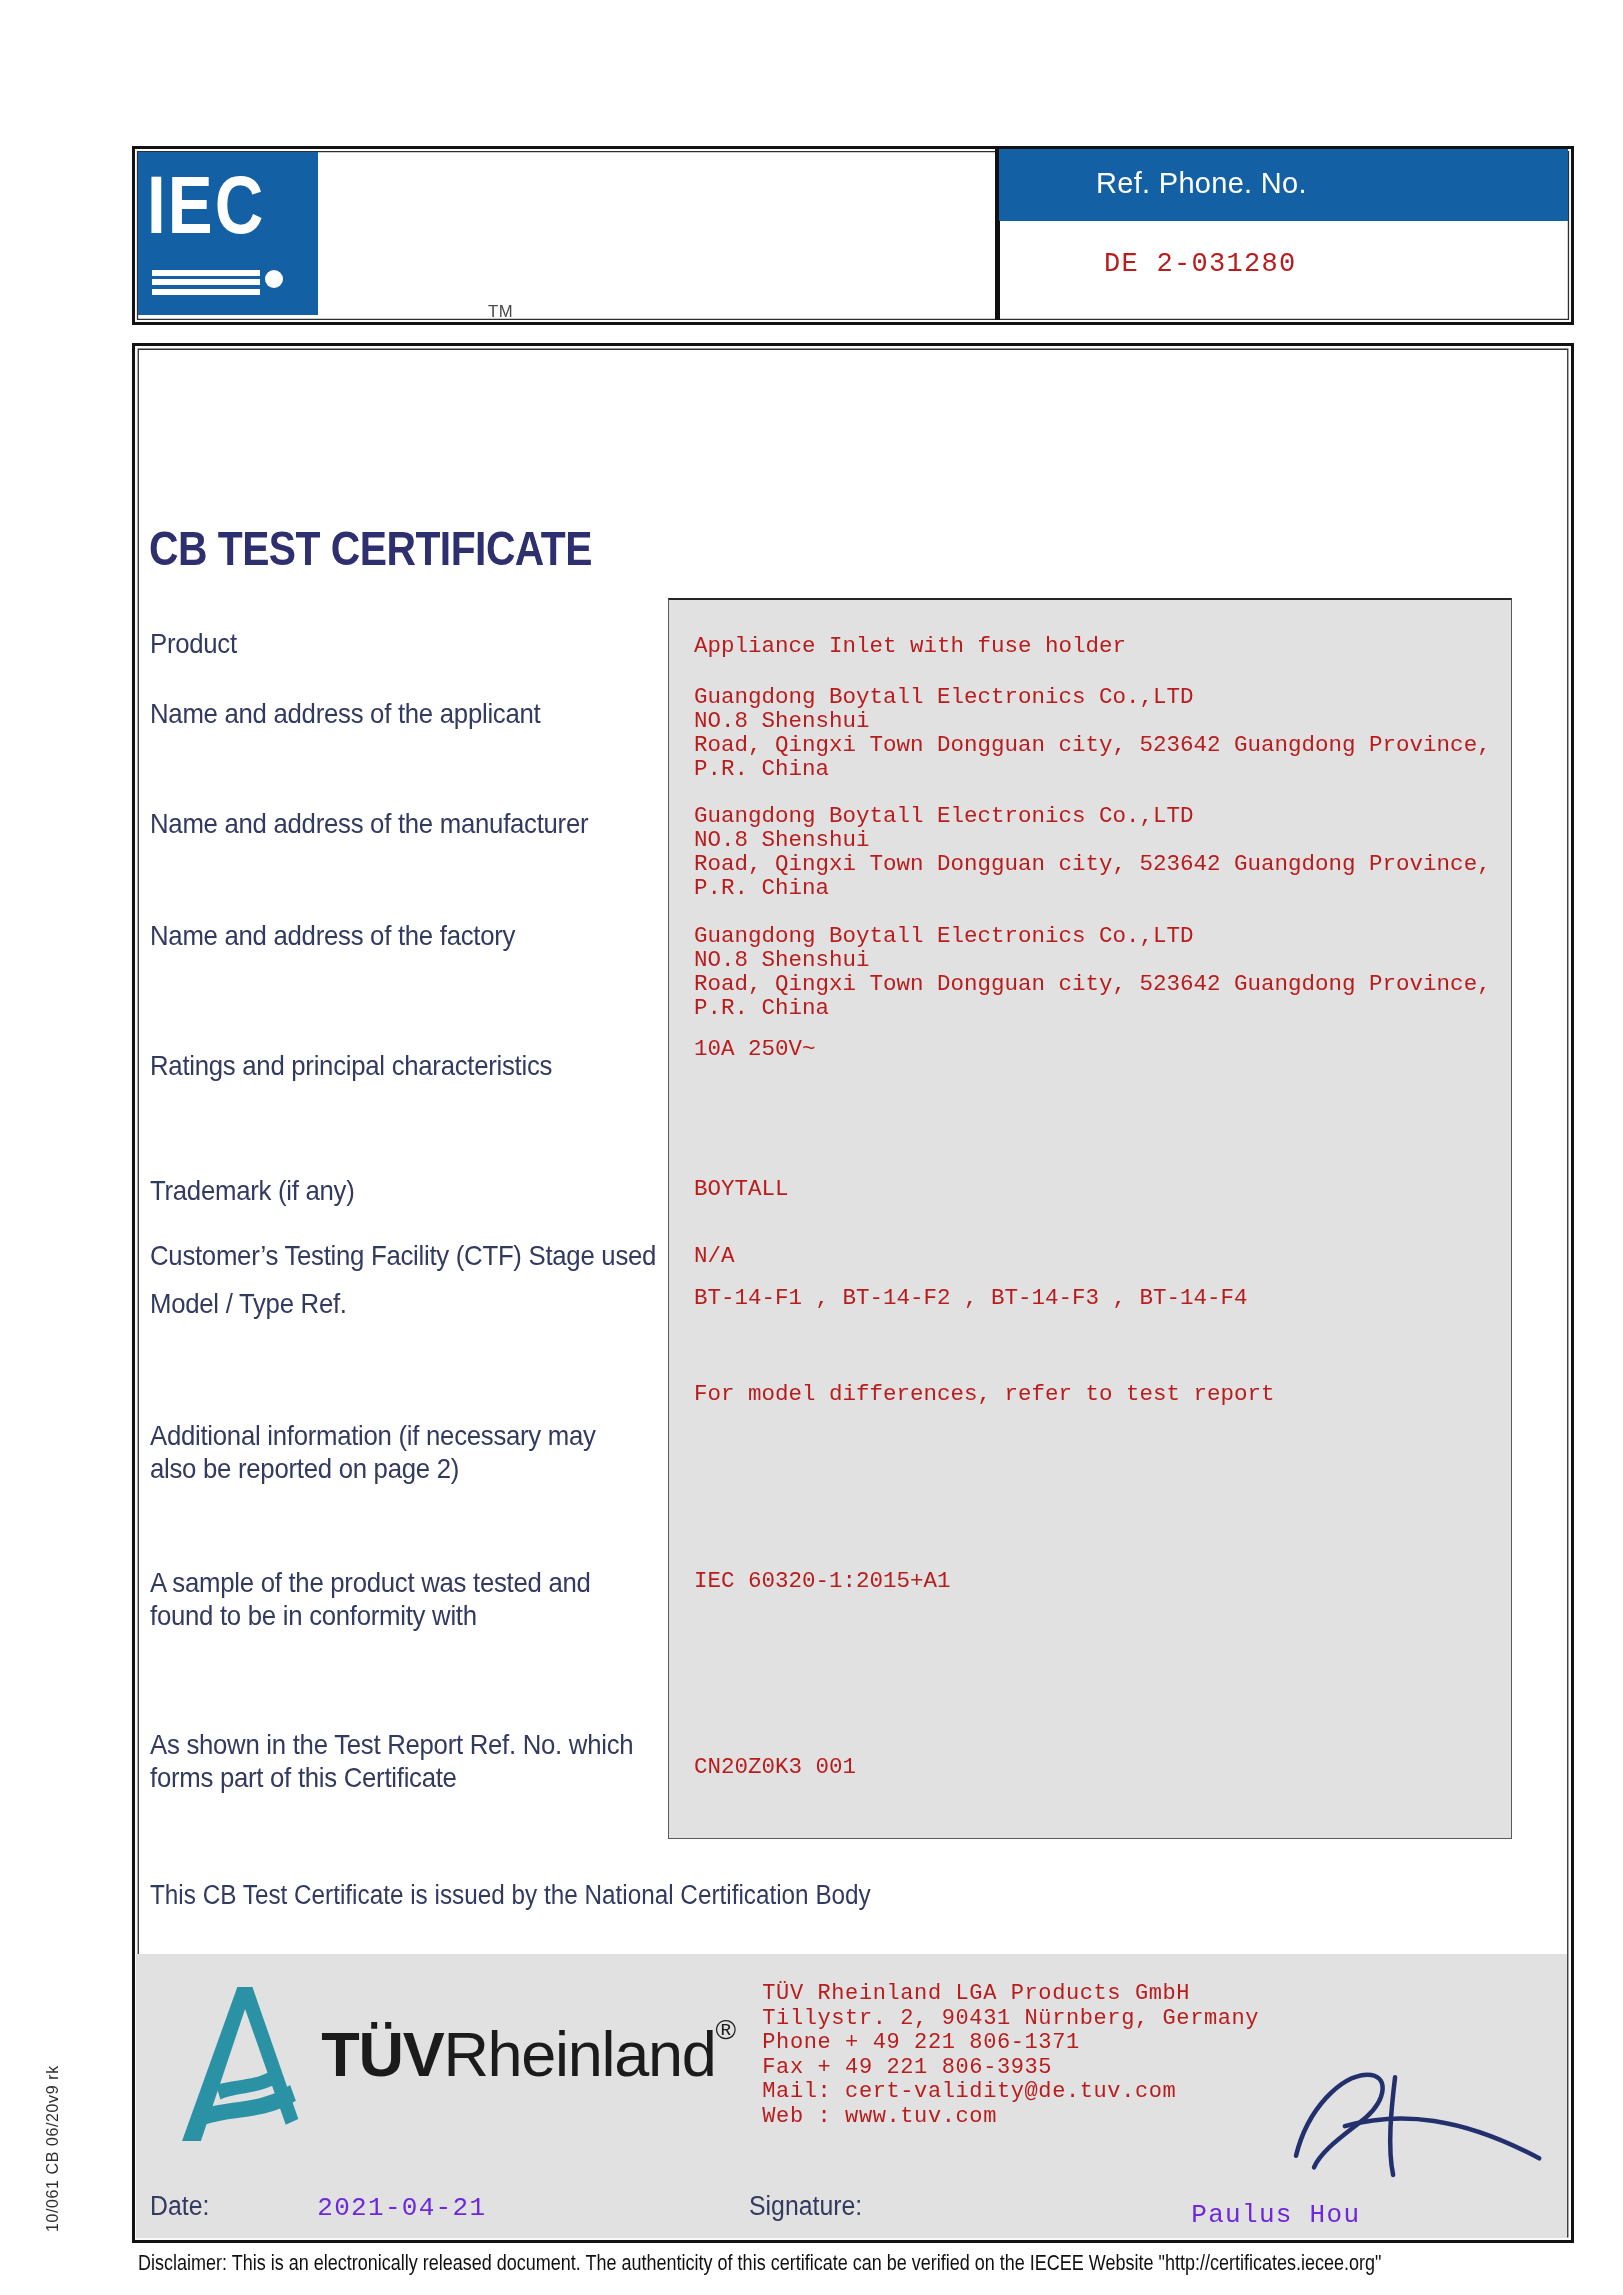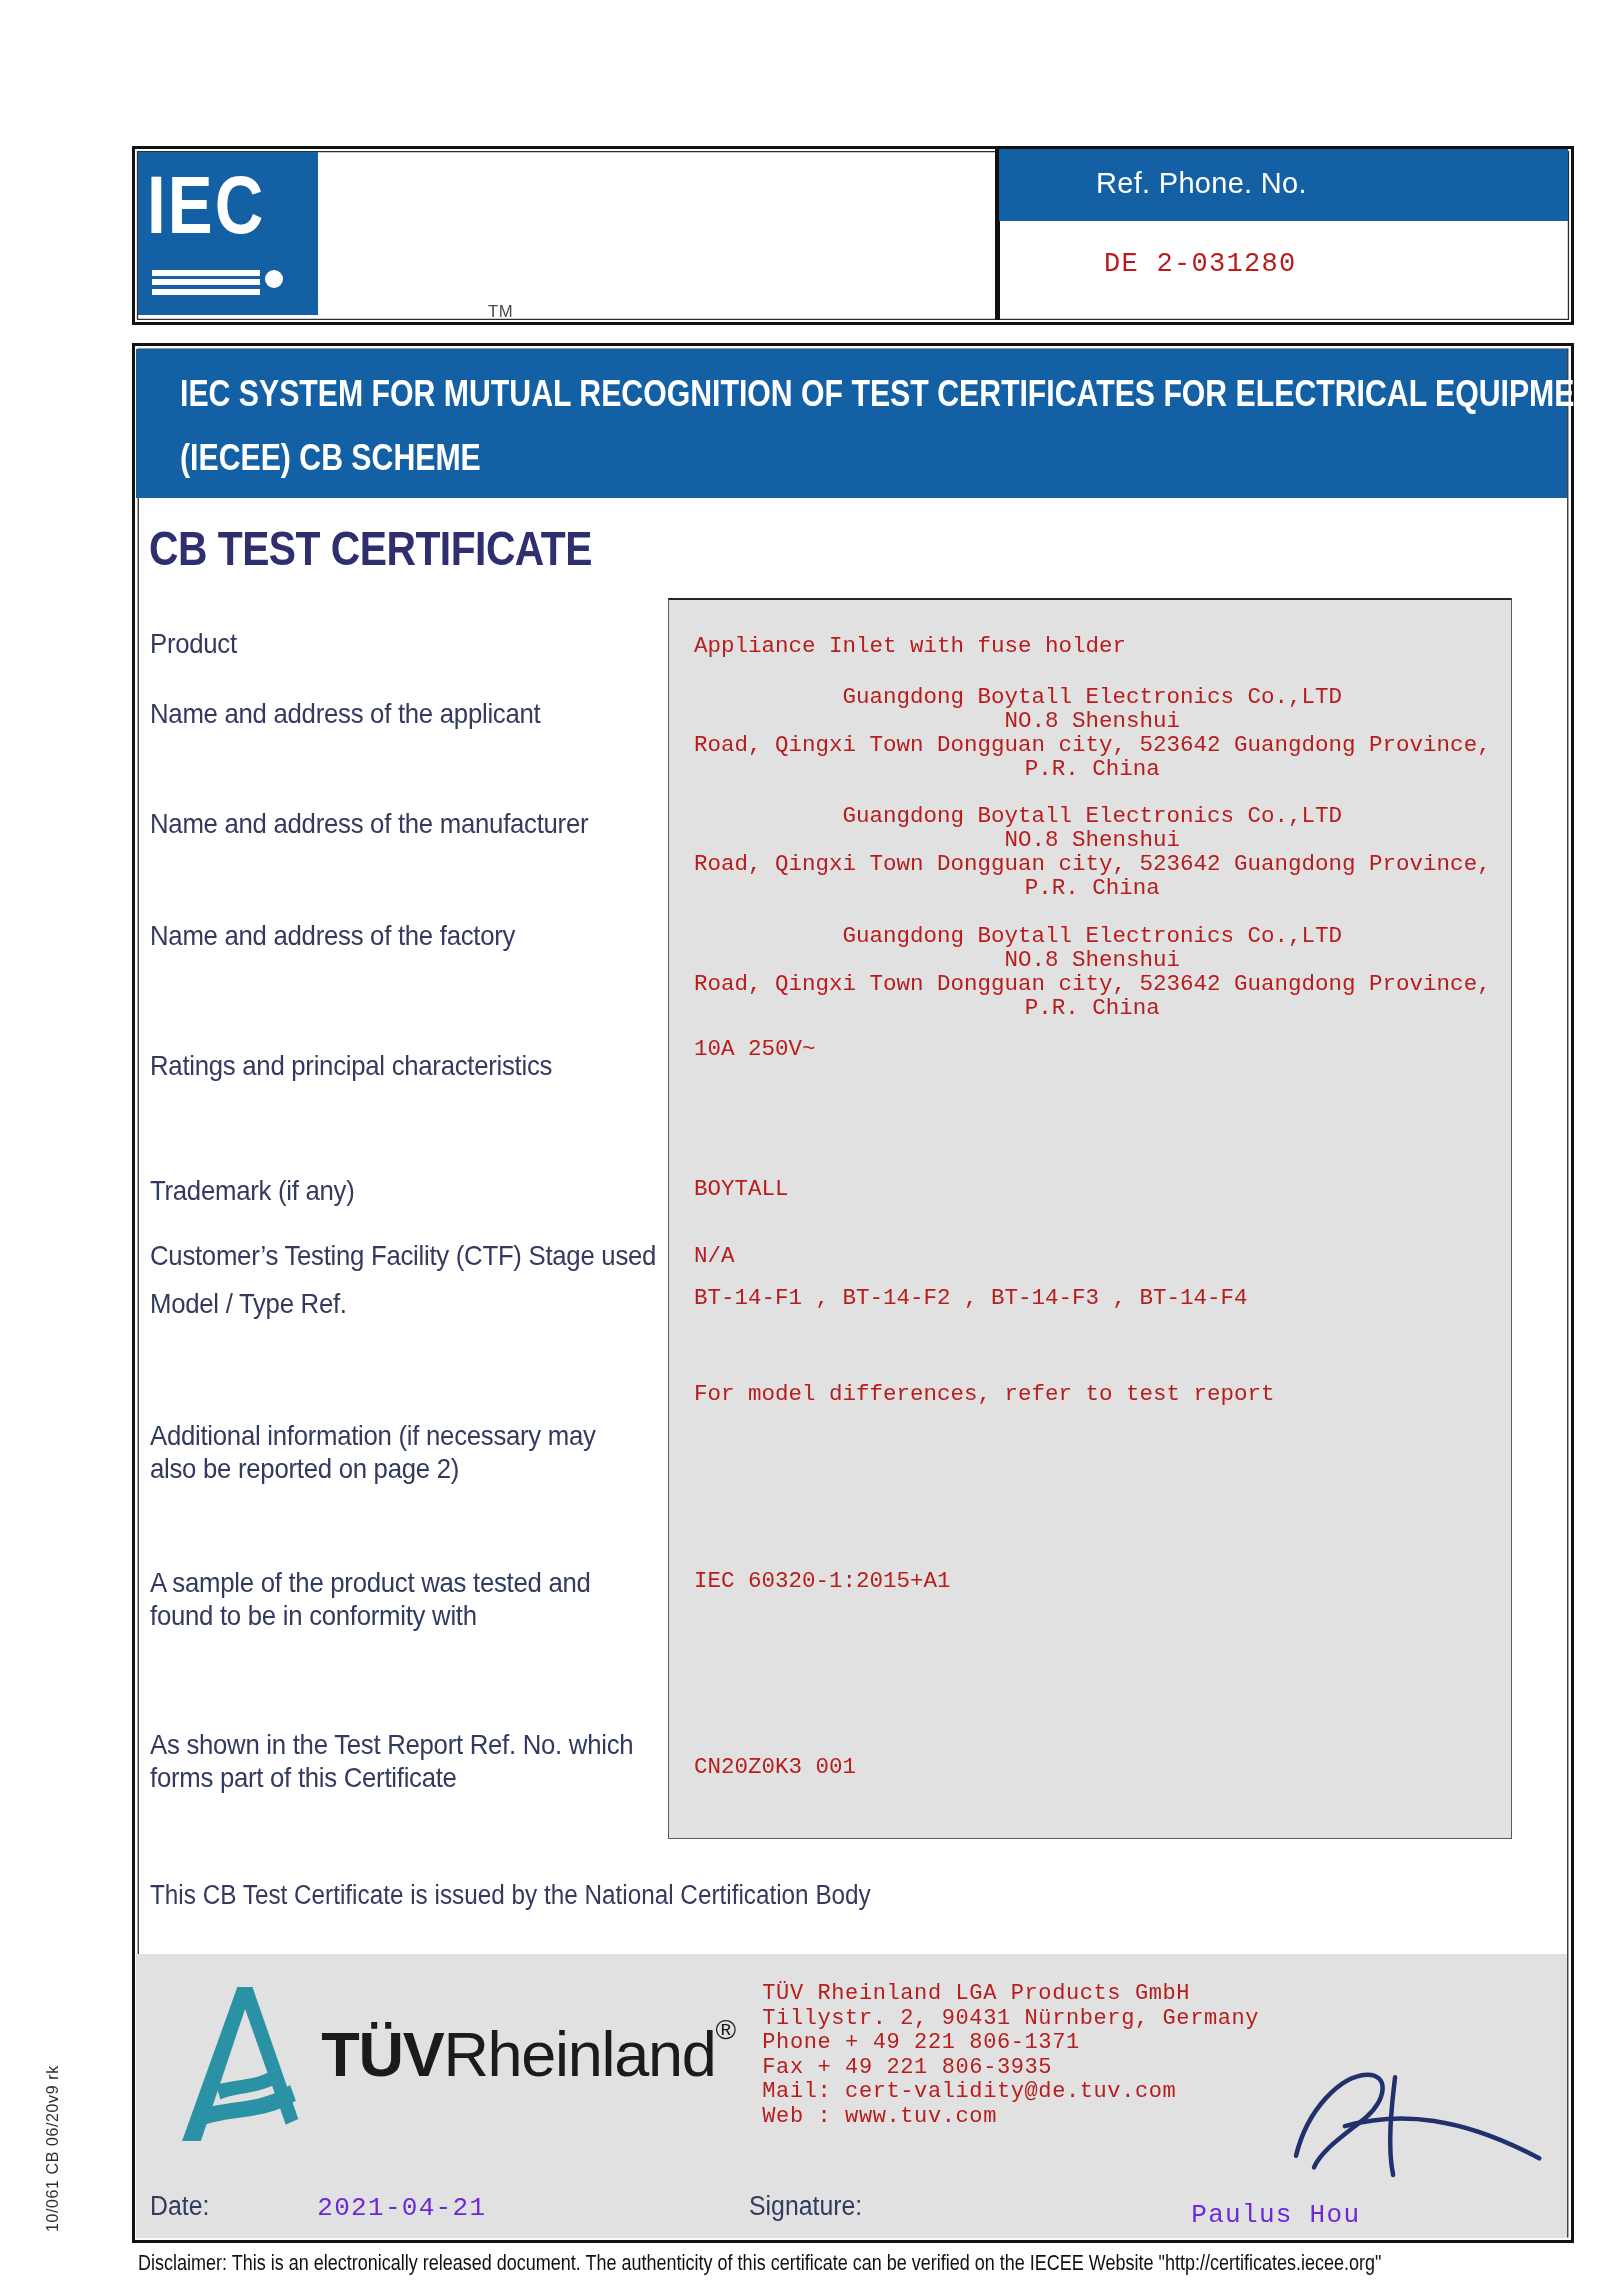--- a/index.html
+++ b/index.html
@@ -37,21 +37,21 @@
   .scheme-banner{left:1.3px;top:2.6px;width:1431px;height:149px;}
   .banner-line{color:#ffffff;font-weight:bold;font-size:36px;line-height:1;
                transform:scaleX(.84);transform-origin:left top;white-space:nowrap;}
   .doc-title{left:14px;top:179px;font-size:48px;font-weight:bold;color:#2e2f6e;line-height:1;
              transform:scaleX(.85);transform-origin:left top;white-space:nowrap;letter-spacing:-0.6px;}
   .values-panel{left:533px;top:252px;width:844px;height:1241px;background:#e1e1e1;
                 border:1.9px solid #5b5b5b;border-top:2.6px solid #262626;box-sizing:border-box;}
   .lbl{font-size:28px;color:#323a5f;letter-spacing:-0.3px;line-height:1.18;white-space:pre-line;
        transform:scaleX(.92);transform-origin:left top;}
   .mono{font-family:"Liberation Mono","DejaVu Sans Mono",monospace;color:#b91c1c;}
-  .val{font-size:22.5px;line-height:24px;white-space:pre-line;letter-spacing:0;text-align:center;}
+  .val{font-size:22.5px;line-height:24px;white-space:pre-line;letter-spacing:0;}
   .issued{left:15.4px;top:1534px;font-size:27px;color:#323a5f;transform:scaleX(.9);
           transform-origin:left top;white-space:nowrap;}
 
   
   .footer-panel{left:1.3px;top:1608px;width:1431px;height:284px;background:#e1e1e1;}
   .tuv-word{left:185px;top:62px;white-space:nowrap;color:#1b1b1b;line-height:1;}
   .tuv-b{font-size:63px;font-weight:bold;letter-spacing:-1.3px;}
   .tuv-r{font-size:63px;letter-spacing:-1.3px;}
   .tuv-reg{font-size:28px;vertical-align:37px;}
   .ncb-address{left:626px;top:28px;font-size:22px;line-height:24.5px;letter-spacing:0.6px;white-space:pre-line;}
@@ -80,24 +80,20 @@
     <div class="abs tm-mark">TM</div>
     <div class="abs hdr-divider"></div>
     <div class="abs blue ref-band">
       <div class="abs ref-label">Ref. Phone. No.</div>
     </div>
     <div class="abs mono ref-value">DE  2-031280</div>
   </div>
 
   <div class="abs main-box">
 
-    <div class="abs blue scheme-banner">
-      <div class="abs banner-line" style="left:44px;top:27px">IEC SYSTEM FOR MUTUAL RECOGNITION OF TEST CERTIFICATES FOR ELECTRICAL EQUIPMENT</div>
-      <div class="abs banner-line" style="left:44px;top:91px">(IECEE) CB SCHEME</div>
-    </div>
 
     <div class="abs doc-title">CB TEST CERTIFICATE</div>
 
     <div class="abs values-panel"></div>
 
     <div class="abs lbl" style="left:15.4px;top:281px">Product</div>
     <div class="abs lbl" style="left:15.4px;top:351px">Name and address of the applicant</div>
     <div class="abs lbl" style="left:15.4px;top:461px">Name and address of the manufacturer</div>
     <div class="abs lbl" style="left:15.4px;top:573px">Name and address of the factory</div>
     <div class="abs lbl" style="left:15.4px;top:703px">Ratings and principal characteristics</div>

